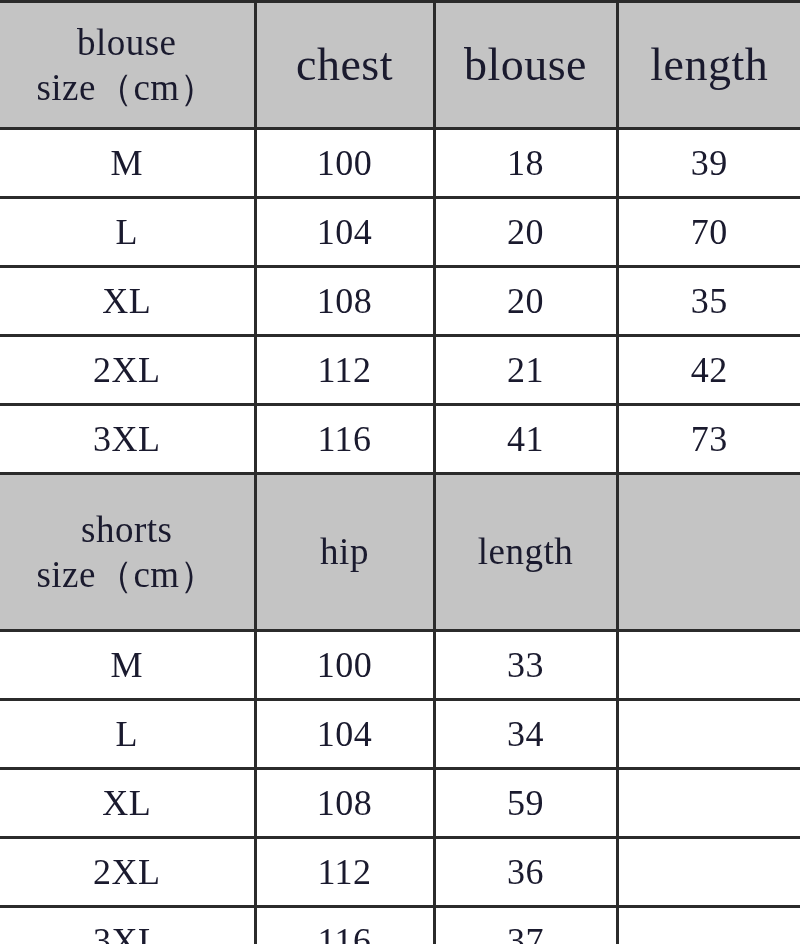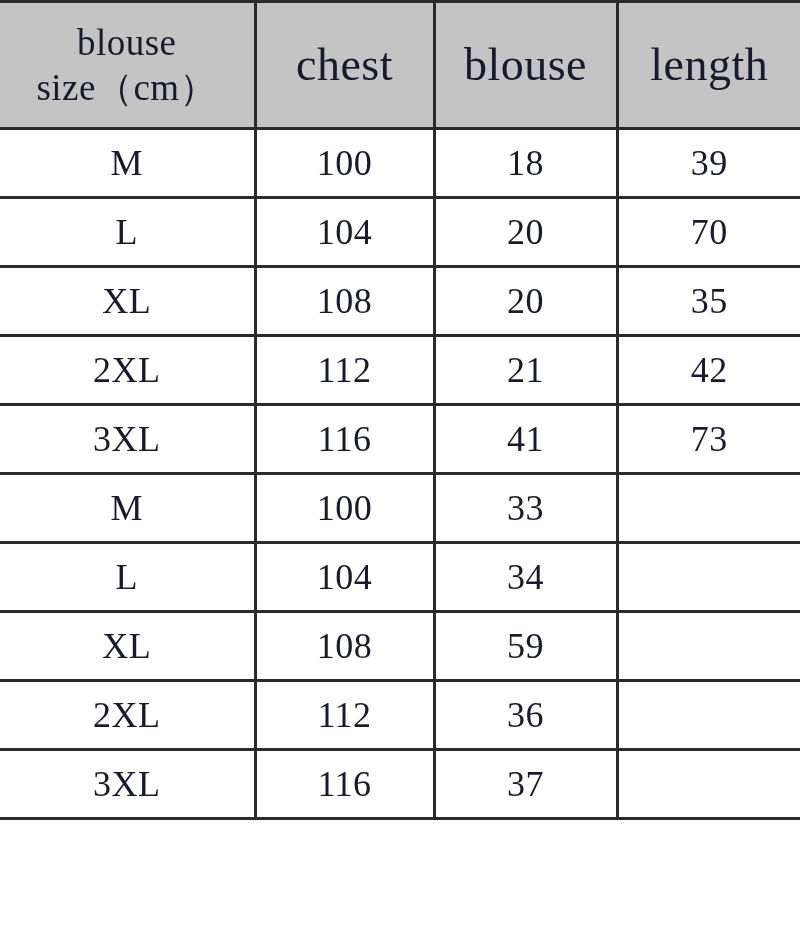--- a/index.html
+++ b/index.html
@@ -125,20 +125,29 @@
         <td>21</td>
         <td class="edge-right">42</td>
       </tr>
       <tr class="data-row">
         <td class="edge-left">3XL</td>
         <td>116</td>
         <td>41</td>
         <td class="edge-right">73</td>
       </tr>
 
+      <tr class="section-head section-head-shorts">
+        <td class="title-cell edge-left">
+          <span class="title-line">shorts</span>
+          <span class="title-line">size（cm）</span>
+        </td>
+        <td class="title-cell">hip</td>
+        <td class="title-cell">length</td>
+        <td class="title-cell edge-right blank-cell"></td>
+      </tr>
 
       <tr class="data-row">
         <td class="edge-left">M</td>
         <td>100</td>
         <td>33</td>
         <td class="edge-right blank-cell"></td>
       </tr>
       <tr class="data-row">
         <td class="edge-left">L</td>
         <td>104</td>

